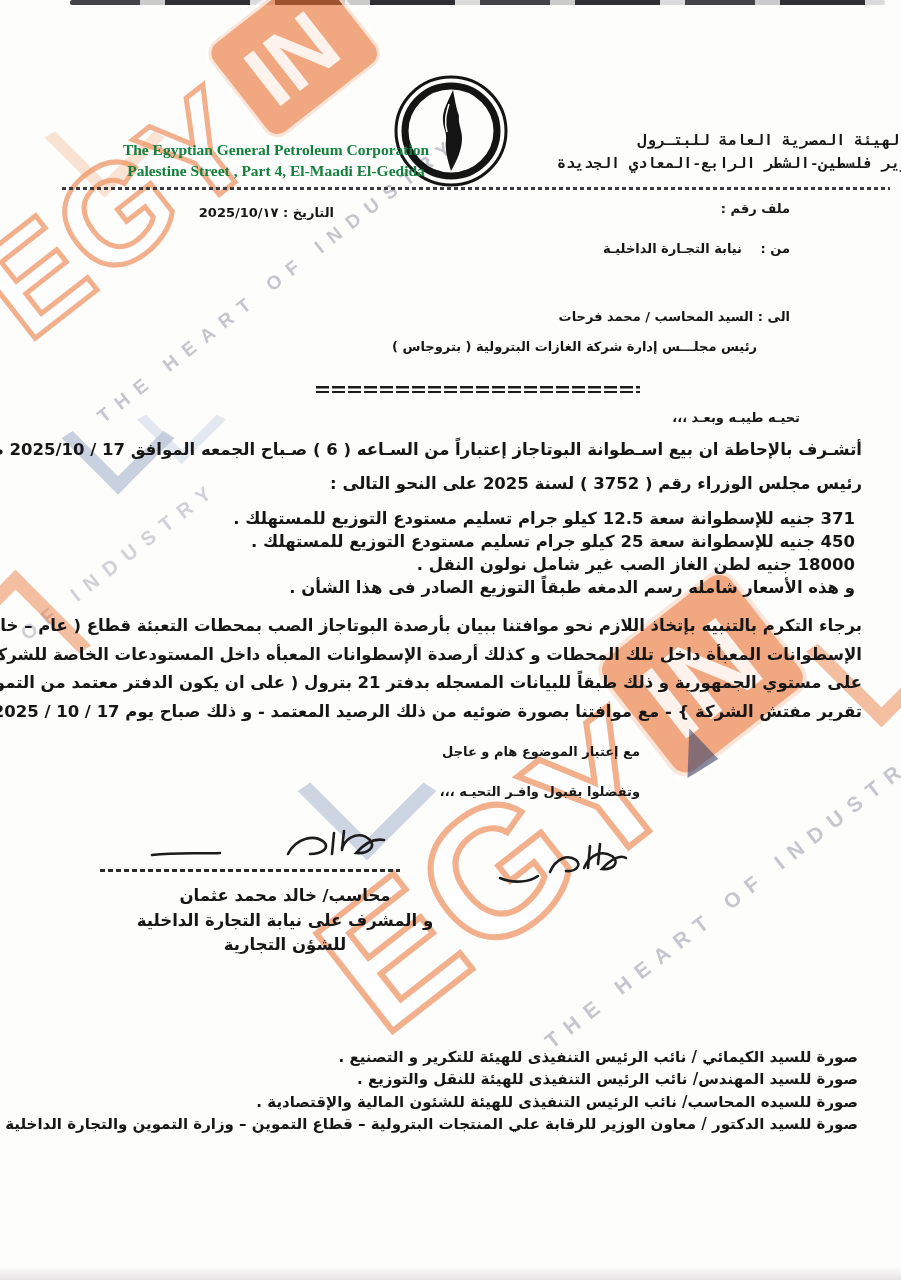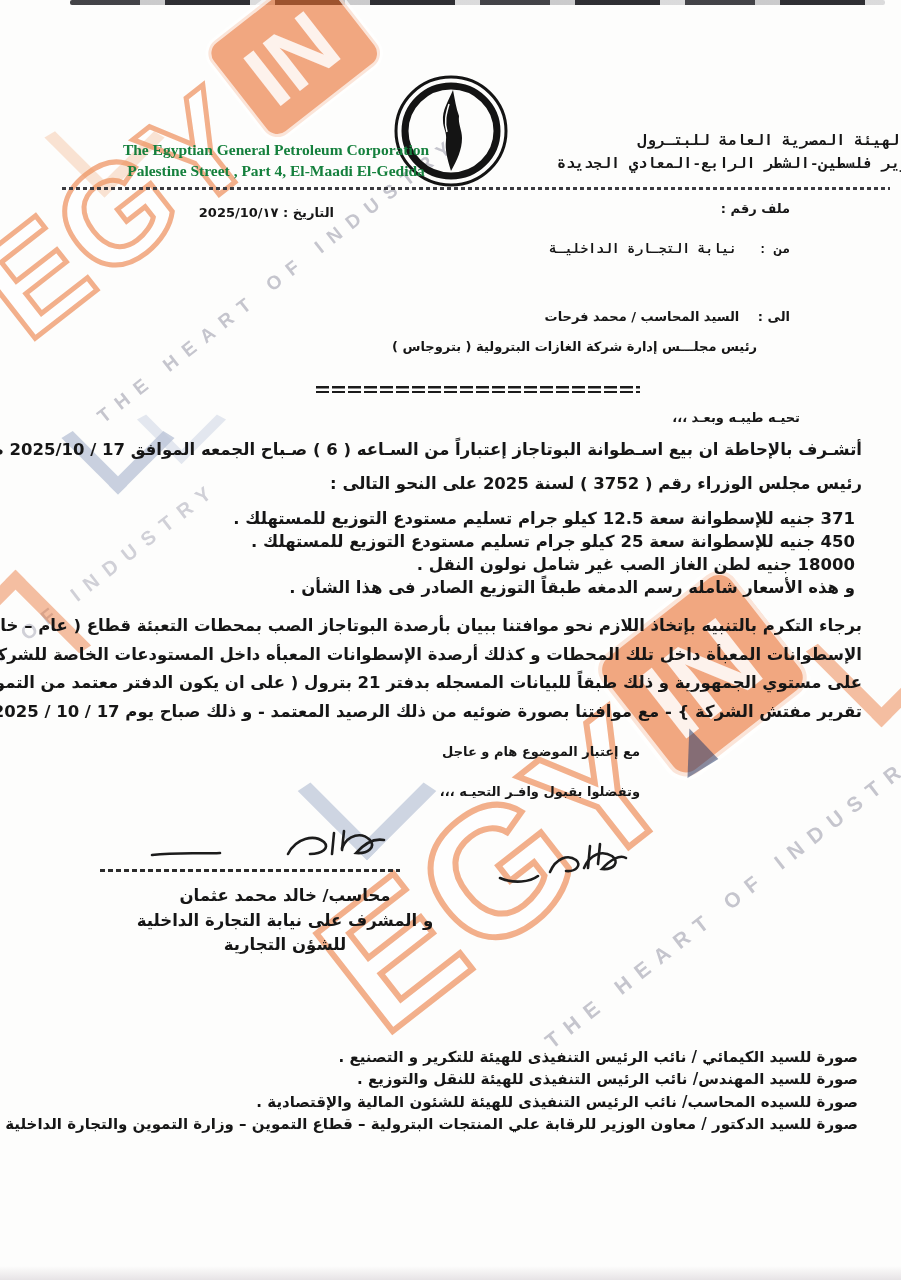--- a/index.html
+++ b/index.html
@@ -128,27 +128,27 @@
     </div>
 
     <div class="abs dash-line" style="left:62px;top:187px;width:828px;"></div>
 
     <div class="abs ar meta" style="right:111px;top:201px;">ملف رقم :</div>
     <div class="abs ar meta" style="left:148px;top:205px;width:186px;">
       <span>التاريخ :</span>
       <span dir="ltr">2025/10/١٧</span>
     </div>
 
-    <div class="abs ar meta" style="right:111px;top:241px;font-family:Liberation Mono, monospace;">
+    <div class="abs ar meta" style="right:111px;top:241px;">
       <span style="margin-left:14px;">من :</span>
       <span>نيابة التجـارة الداخليـة</span>
     </div>
 
     <div class="abs ar meta" style="right:111px;top:309px;">
-      <span style="margin-left:14px;">الى :</span>
+      <span style="">الى :</span>
       <span>السيد المحاسب / محمد فرحات</span>
     </div>
     <div class="abs ar meta" style="right:144px;top:339px;">رئيس مجلـــس إدارة شركة الغازات البترولية ( بتروجاس )</div>
 
     <div class="abs eq-line" style="left:316px;top:386px;width:324px;"></div>
 
     <div class="abs ar meta" style="right:101px;top:410px;">تحيـه طيبـه وبعـد ،،،</div>
 
     <div class="abs ar body-line" style="right:39px;top:440px;">أتشـرف بالإحاطة  ان بيع اسـطوانة البوتاجاز إعتباراً من السـاعه ( 6 ) صـباح الجمعه  الموافق 17 / 2025/10  طبقاً لقرار</div>
     <div class="abs ar body-line" style="right:39px;top:474px;">رئيس مجلس الوزراء  رقم  ( 3752 ) لسنة 2025  على النحو التالى :</div>

